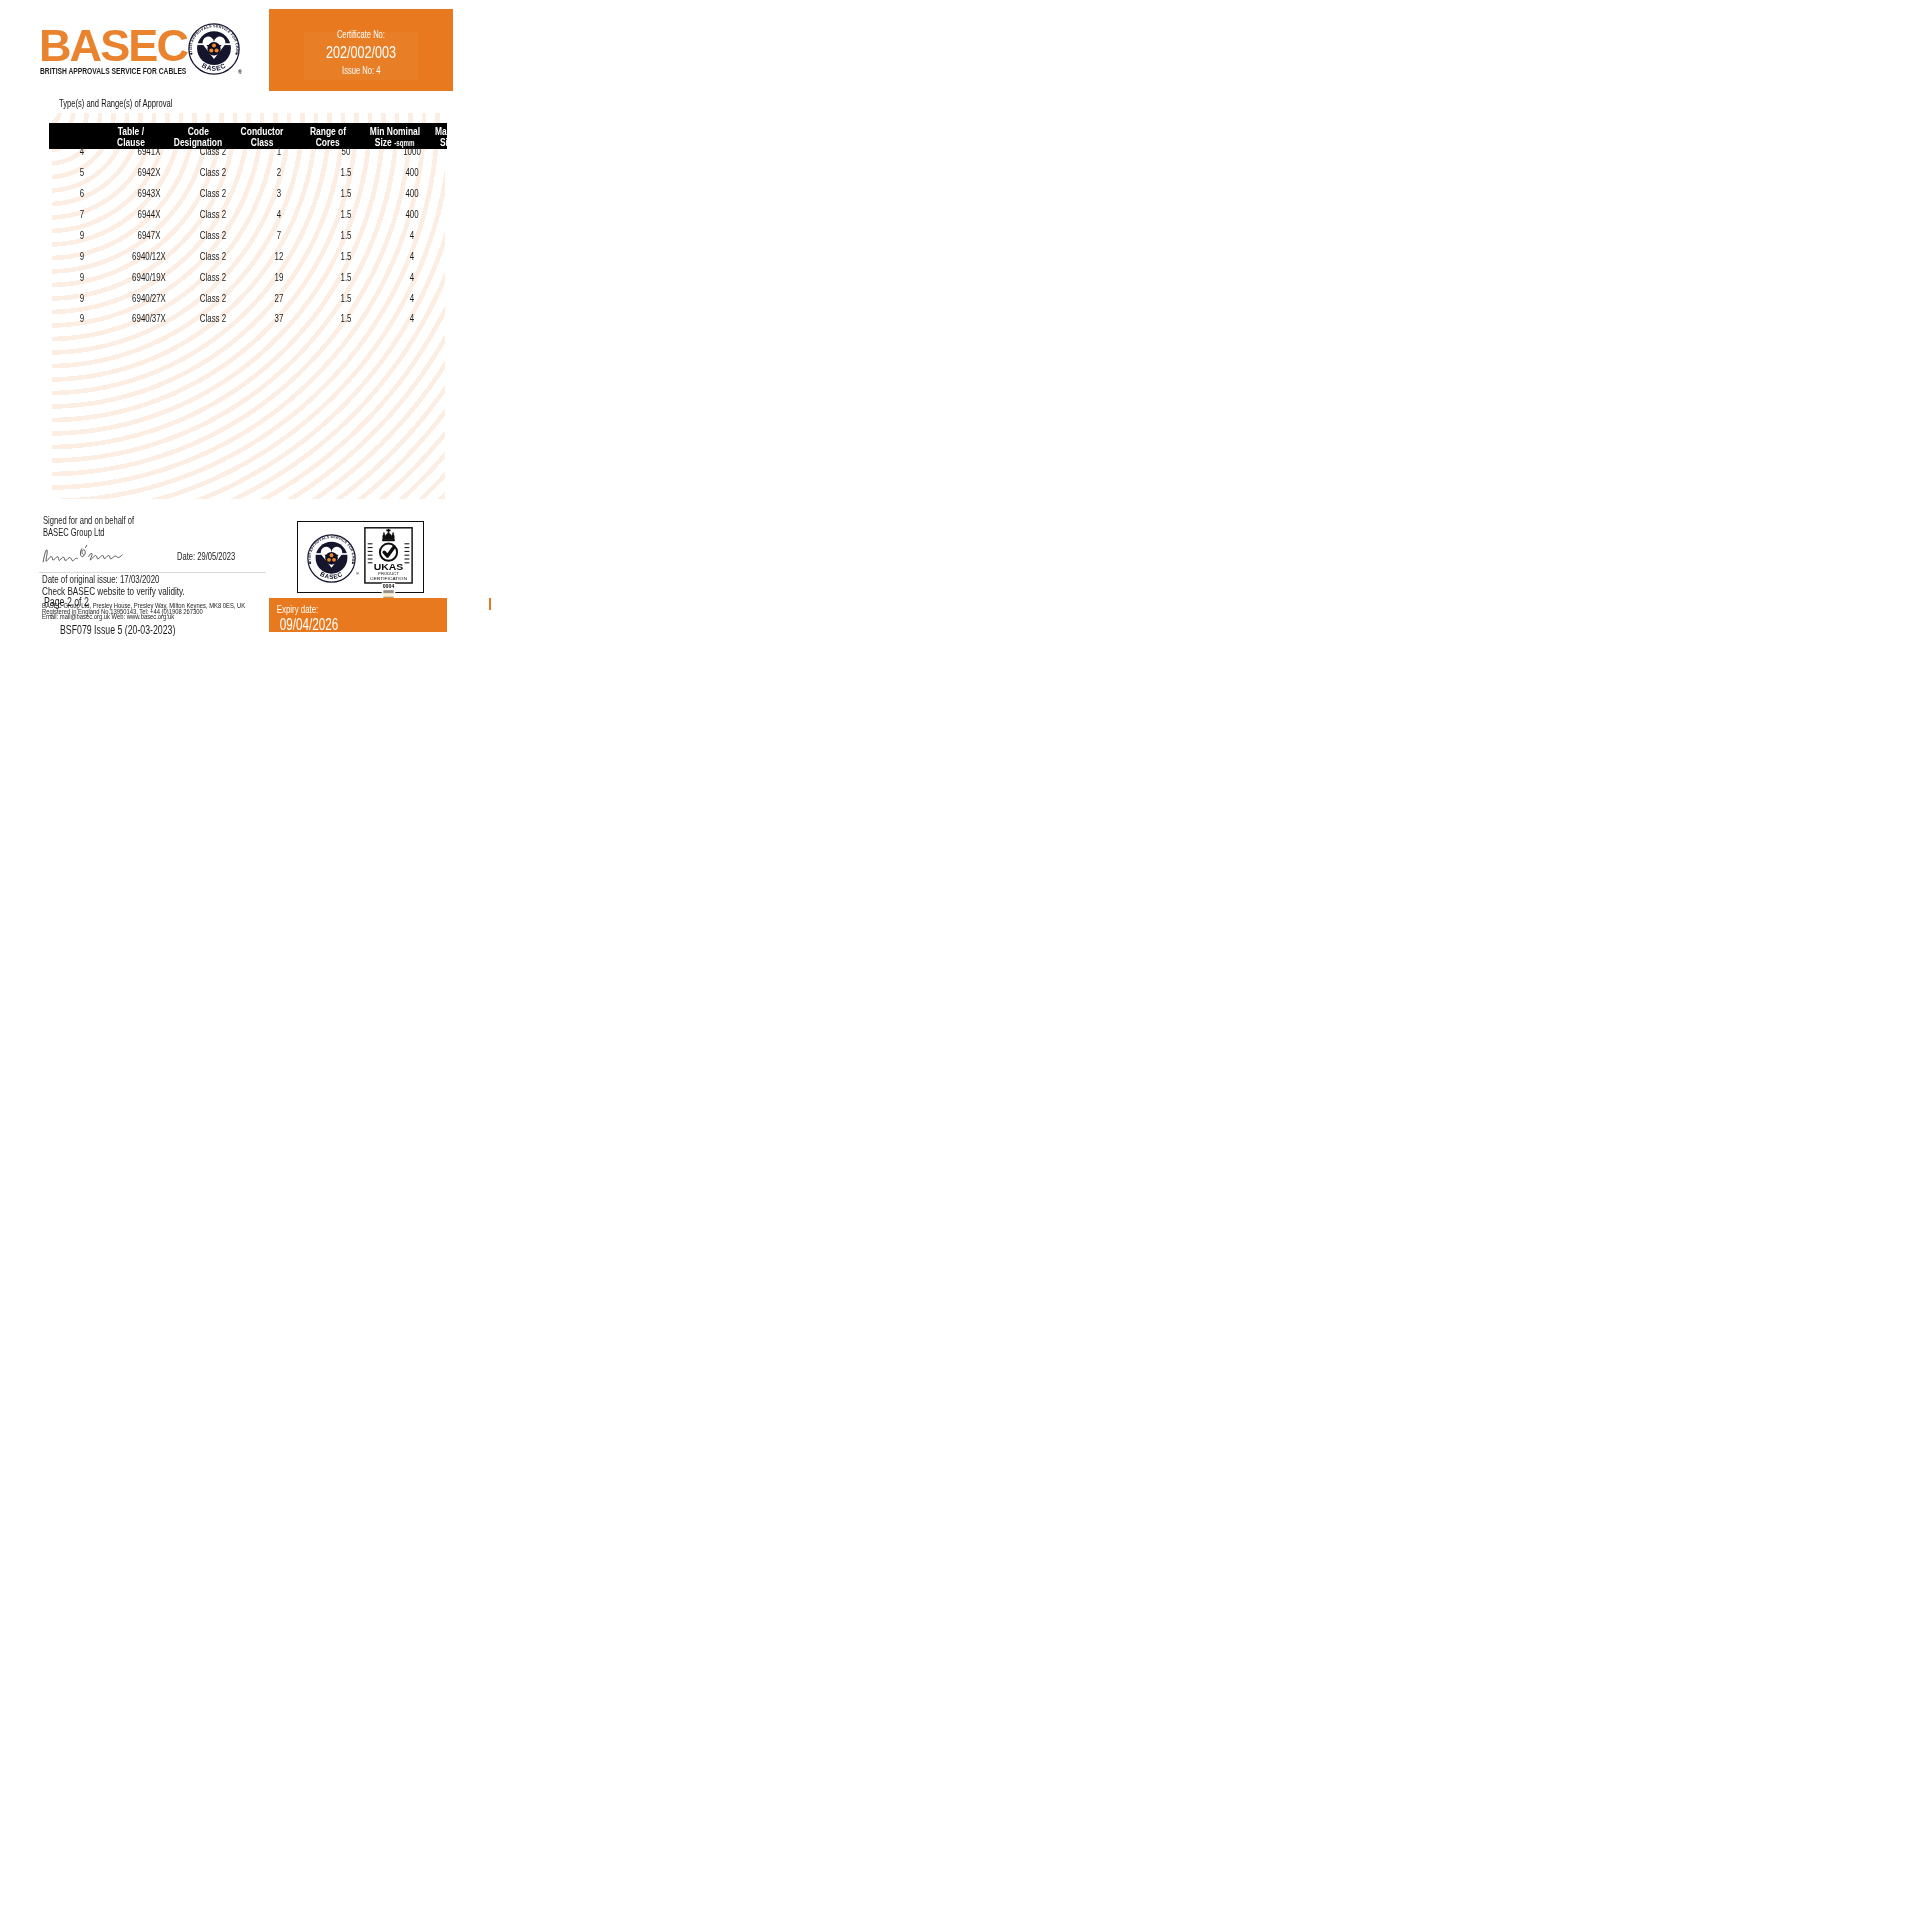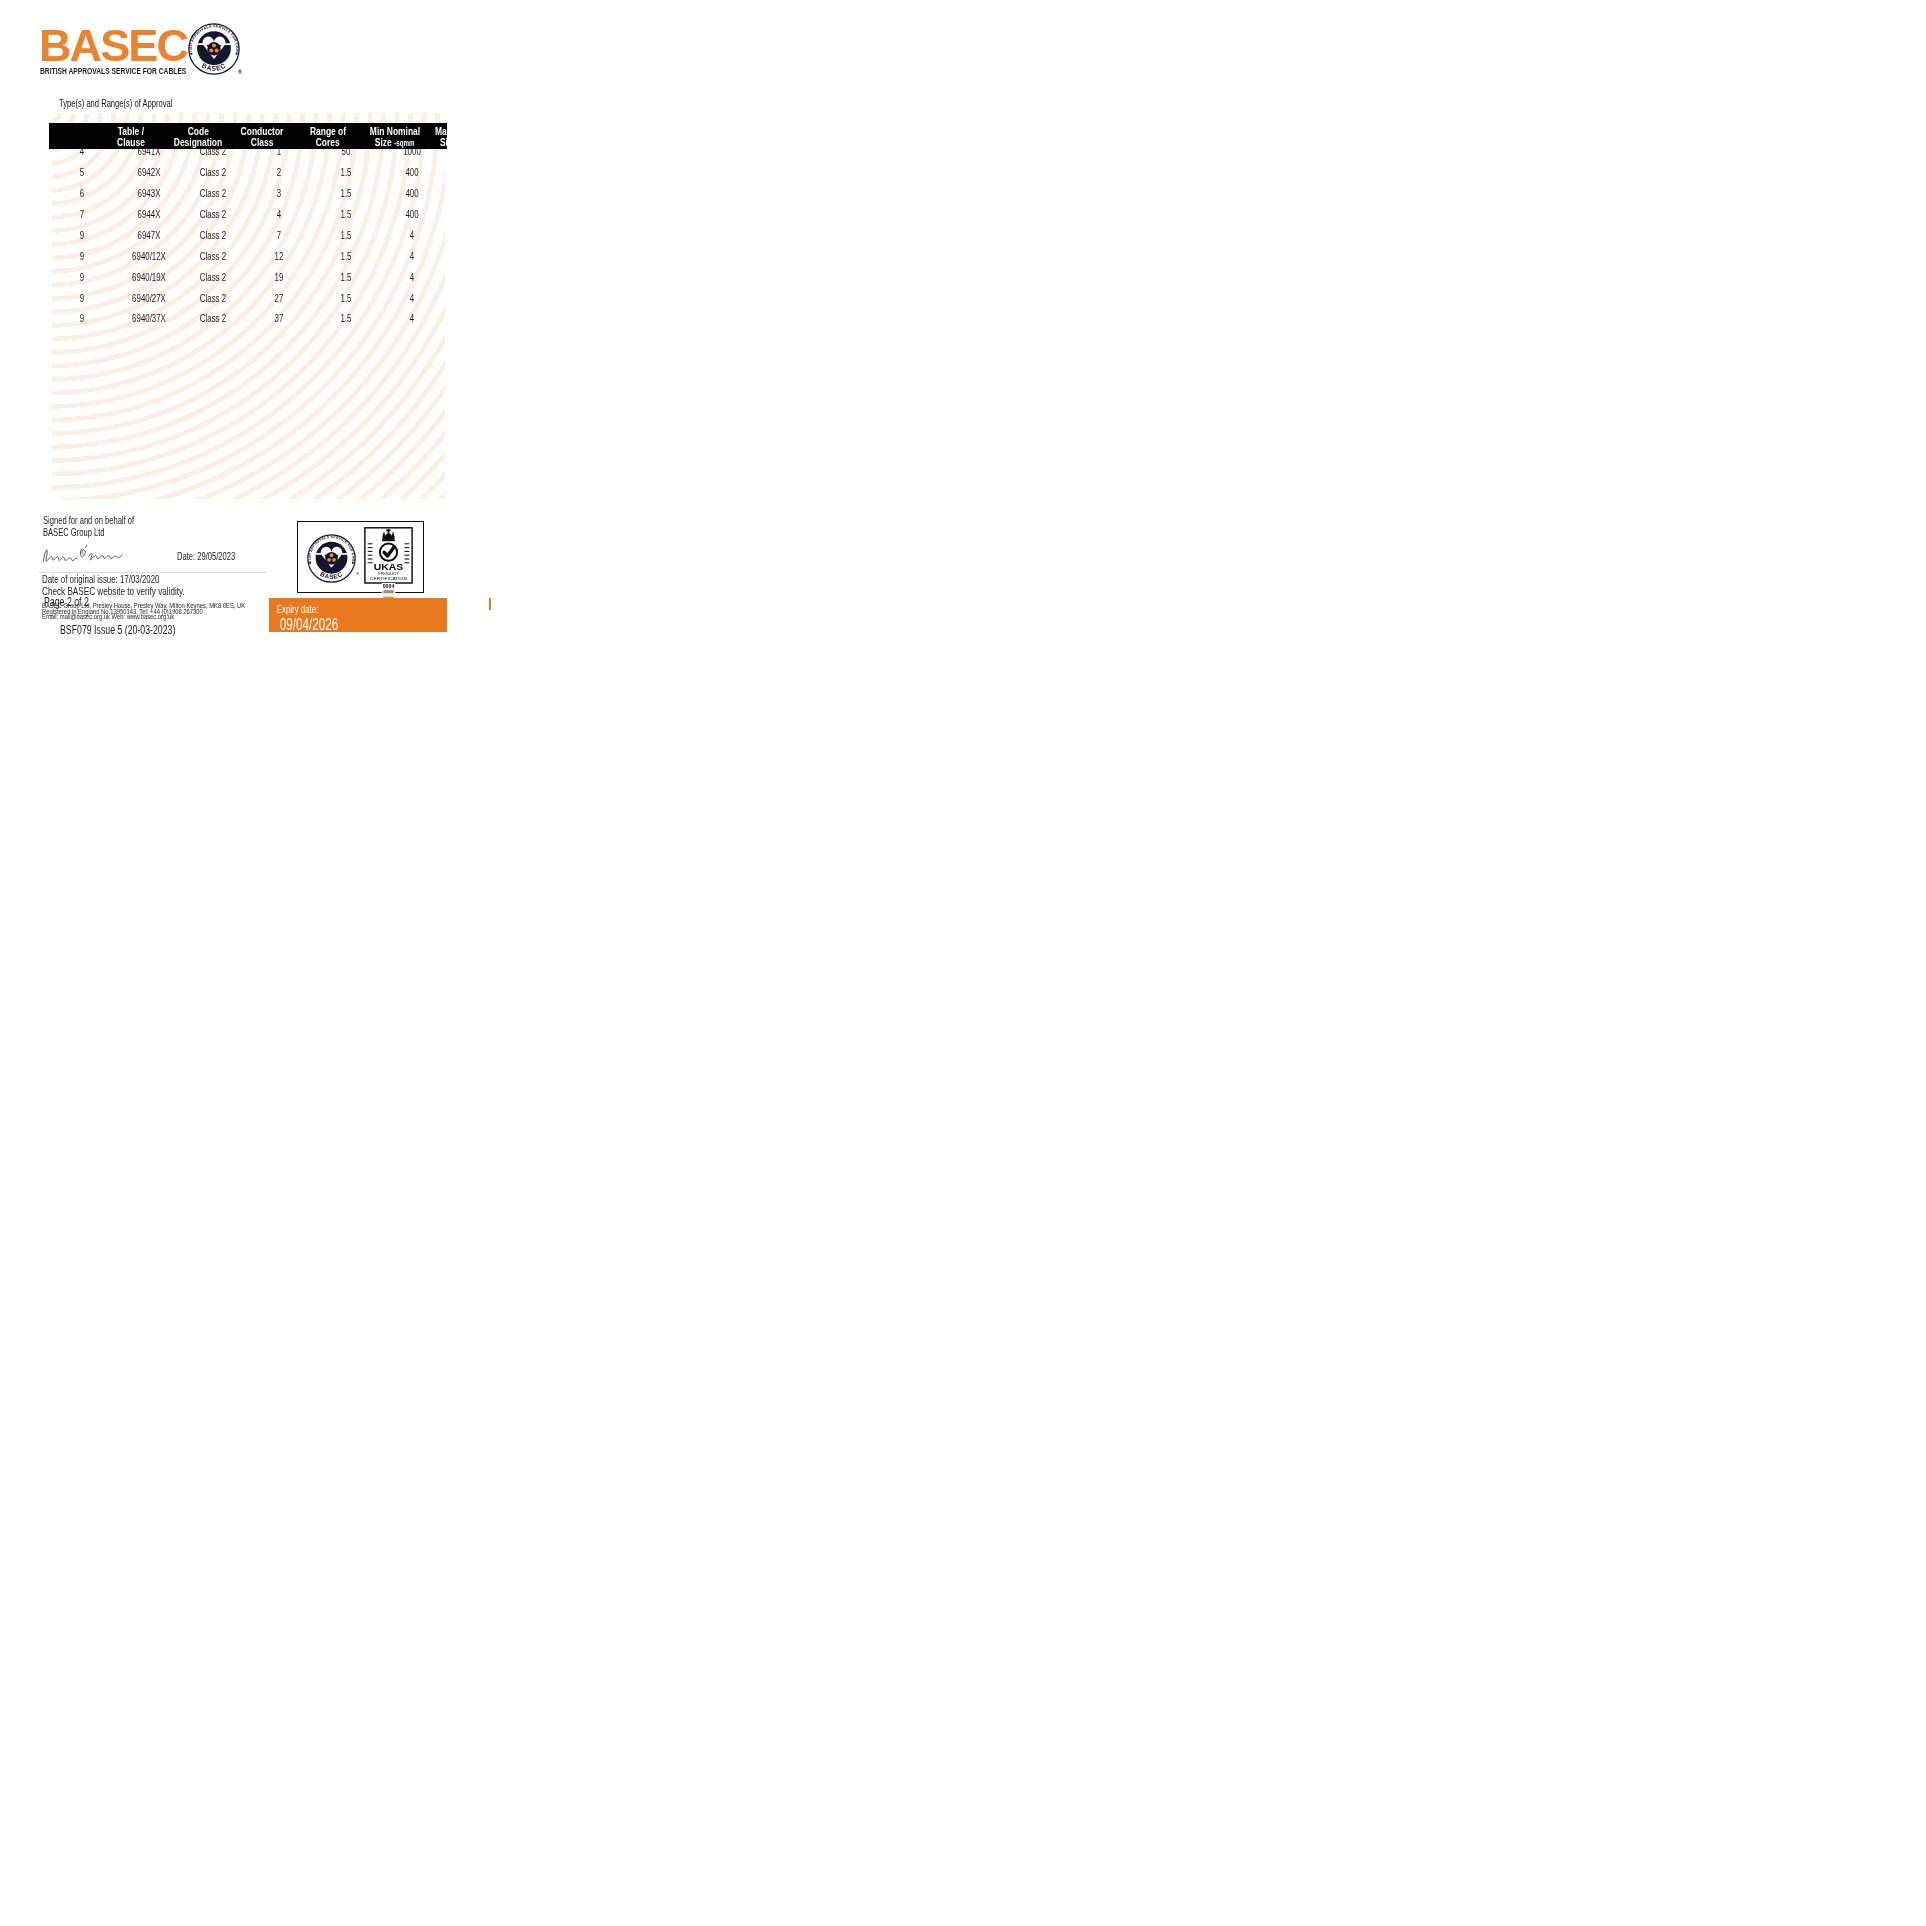--- a/index.html
+++ b/index.html
@@ -96,20 +96,26 @@
   </svg>
 
   <div class="wordmark" style="color:#E9832D"><span class="wm">BASEC</span></div>
   <div class="brand-sub"><span class="cxl">BRITISH APPROVALS SERVICE FOR CABLES</span></div>
 
   <svg class="seal-top" viewBox="-50 -50 100 100">
     <use href="#sealg"></use>
   </svg>
   <div class="seal-reg" style="left:238px;top:69px;font-size:5.4px;">®</div>
 
+  <div class="cert-box" style="background:#E8791E">
+    <div class="inner"></div>
+    <div class="cert-line1"><span class="cx">Certificate No:</span></div>
+    <div class="cert-line2"><span class="cx">202/002/003</span></div>
+    <div class="cert-line3"><span class="cx">Issue No: 4</span></div>
+  </div>
 
   <div class="heading"><span class="cxl">Type(s) and Range(s) of Approval</span></div>
 
   <div class="watermark"></div>
 
   <div class="thead" style="background:#000000">
     <div class="hcol colx0">
       <span class="cx">Table /</span><br>
       <span class="cx">Clause</span>
     </div>

